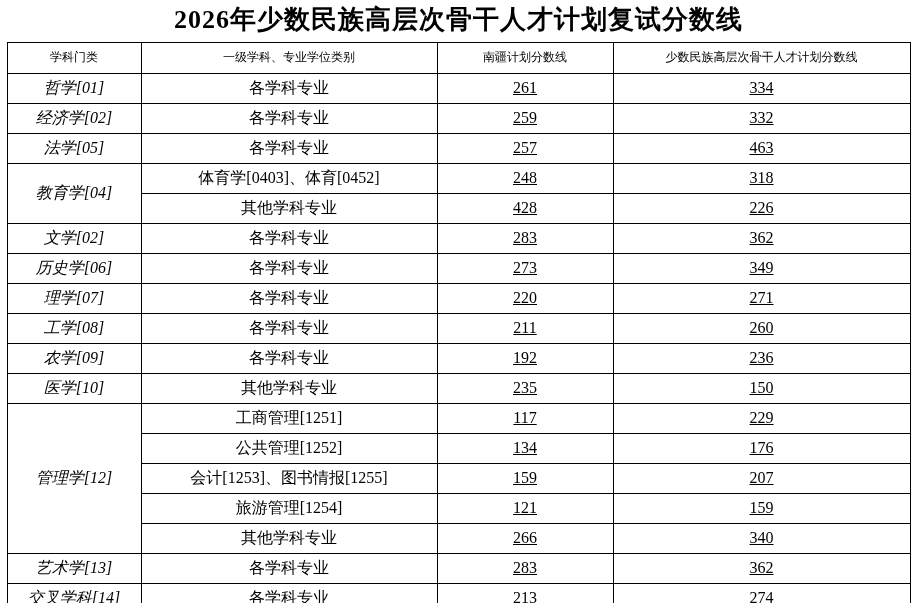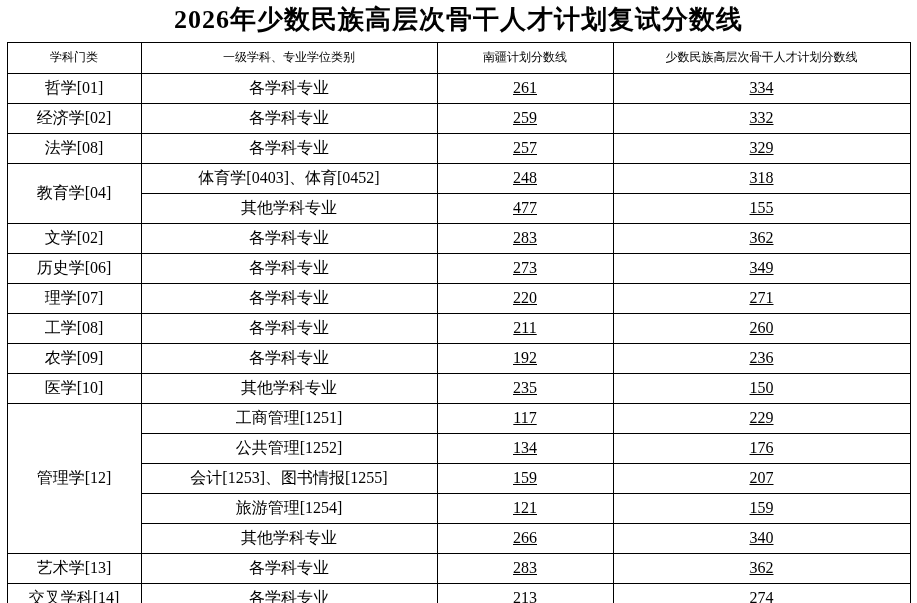--- a/index.html
+++ b/index.html
@@ -55,20 +55,21 @@
   }
   col.c1 { width: 134px; }
   col.c2 { width: 296px; }
   col.c3 { width: 176px; }
   col.c4 { width: 297px; }
   .hdr-small {
     font-size: 15px;
   }
   .cat-cell {
     font-size: 16px;
+    font-style: italic;
   }
   .num-cell {
     font-size: 16px;
     text-decoration: underline;
   }
 </style>
 </head>
 <body>
 
 <div class="page">
@@ -97,35 +98,35 @@
           <td class="num-cell">261</td>
           <td class="num-cell">334</td>
         </tr>
         <tr>
           <td class="cat-cell">经济学[02]</td>
           <td>各学科专业</td>
           <td class="num-cell">259</td>
           <td class="num-cell">332</td>
         </tr>
         <tr>
-          <td class="cat-cell">法学[08]</td>
+          <td class="cat-cell">法学[05]</td>
           <td>各学科专业</td>
           <td class="num-cell">257</td>
-          <td class="num-cell">329</td>
+          <td class="num-cell">463</td>
         </tr>
         <tr>
           <td class="cat-cell" rowspan="2">教育学[04]</td>
           <td>体育学[0403]、体育[0452]</td>
           <td class="num-cell">248</td>
           <td class="num-cell">318</td>
         </tr>
         <tr>
           <td>其他学科专业</td>
-          <td class="num-cell">477</td>
-          <td class="num-cell">155</td>
+          <td class="num-cell">428</td>
+          <td class="num-cell">226</td>
         </tr>
         <tr>
           <td class="cat-cell">文学[02]</td>
           <td>各学科专业</td>
           <td class="num-cell">283</td>
           <td class="num-cell">362</td>
         </tr>
         <tr>
           <td class="cat-cell">历史学[06]</td>
           <td>各学科专业</td>

